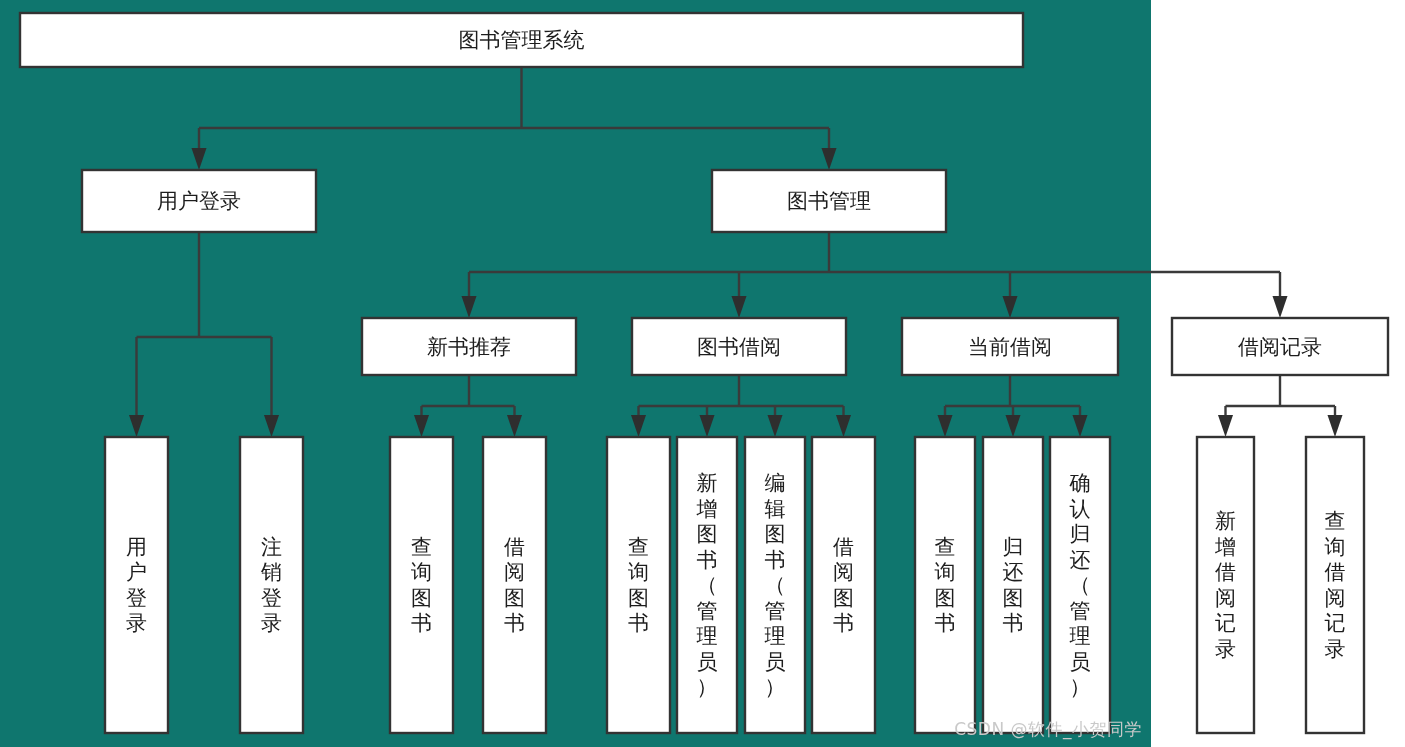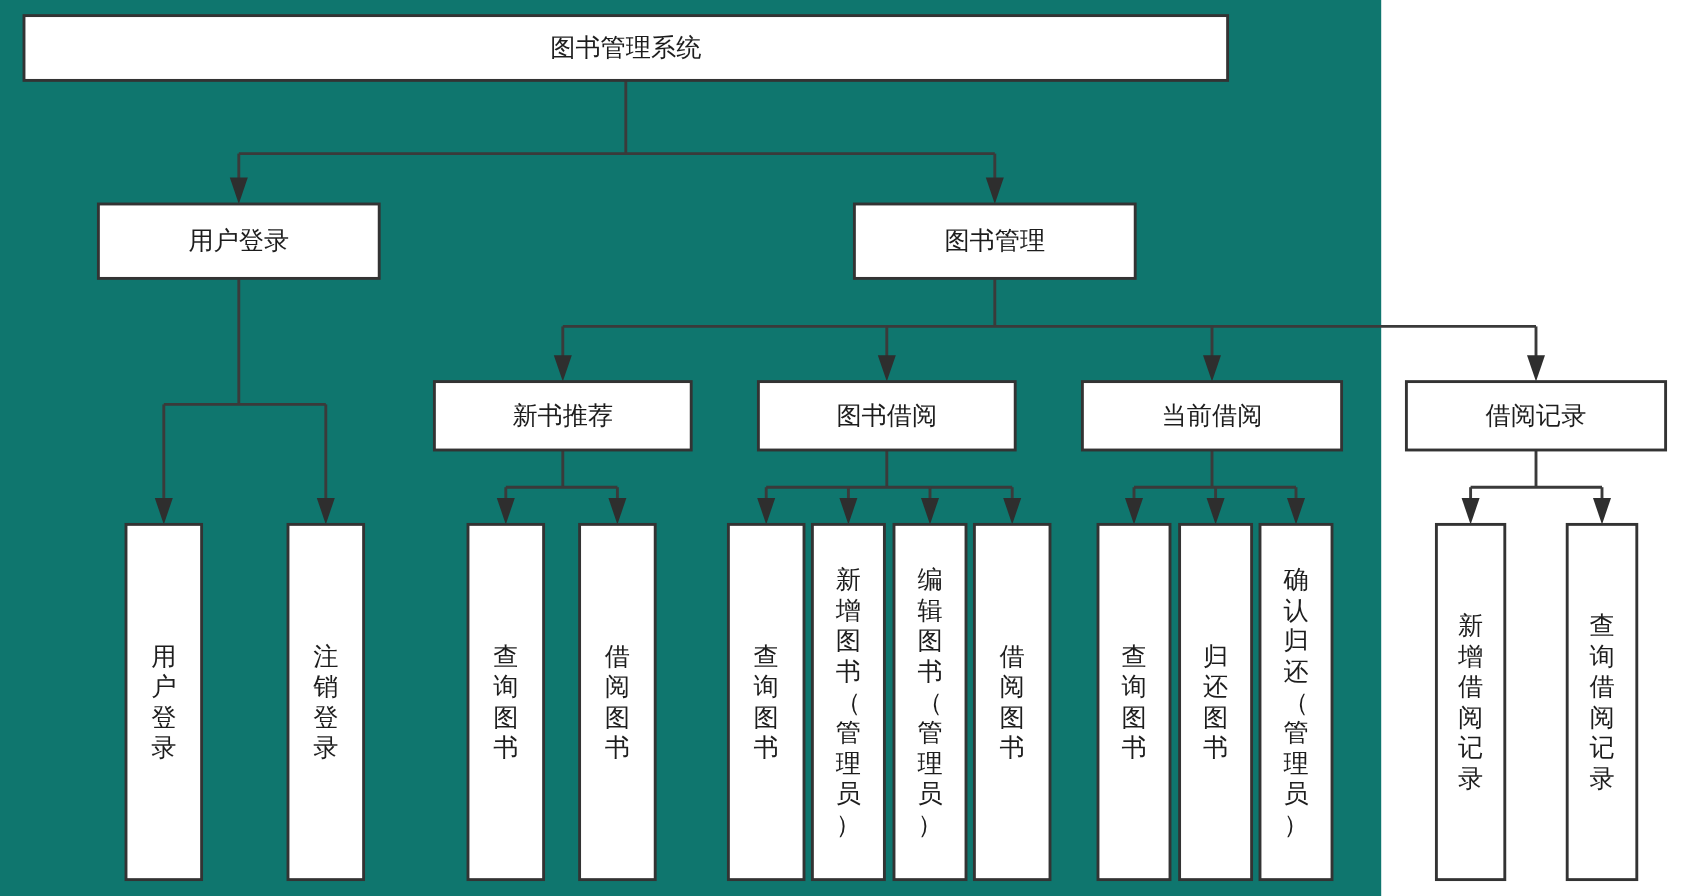--- a/index.html
+++ b/index.html
@@ -218,13 +218,14 @@
         <g>
           <rect x="1197" y="437" width="57" height="296" class="node-box"></rect>
           <text x="1225.5" y="528.39" class="node-label-v" font-size="21"><tspan x="1225.5" dy="0">新</tspan><tspan x="1225.5" dy="25.5">增</tspan><tspan x="1225.5" dy="25.5">借</tspan><tspan x="1225.5" dy="25.5">阅</tspan><tspan x="1225.5" dy="25.5">记</tspan><tspan x="1225.5" dy="25.5">录</tspan></text>
         </g>
         <g>
           <rect x="1306" y="437" width="58" height="296" class="node-box"></rect>
           <text x="1335" y="528.39" class="node-label-v" font-size="21"><tspan x="1335" dy="0">查</tspan><tspan x="1335" dy="25.5">询</tspan><tspan x="1335" dy="25.5">借</tspan><tspan x="1335" dy="25.5">阅</tspan><tspan x="1335" dy="25.5">记</tspan><tspan x="1335" dy="25.5">录</tspan></text>
         </g>
       </g>
   </svg>
+  <div class="watermark-text">CSDN @软件_小贺同学</div>
 </div>
 
 </body></html>

